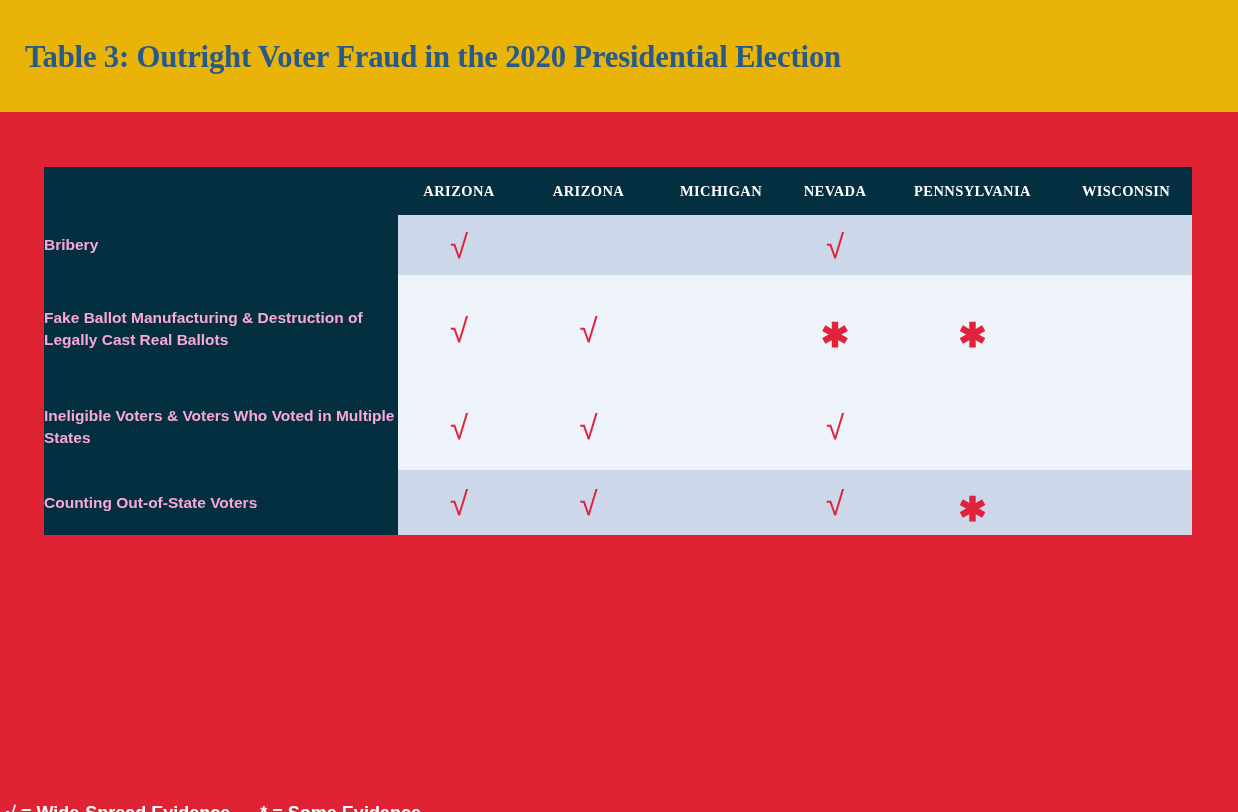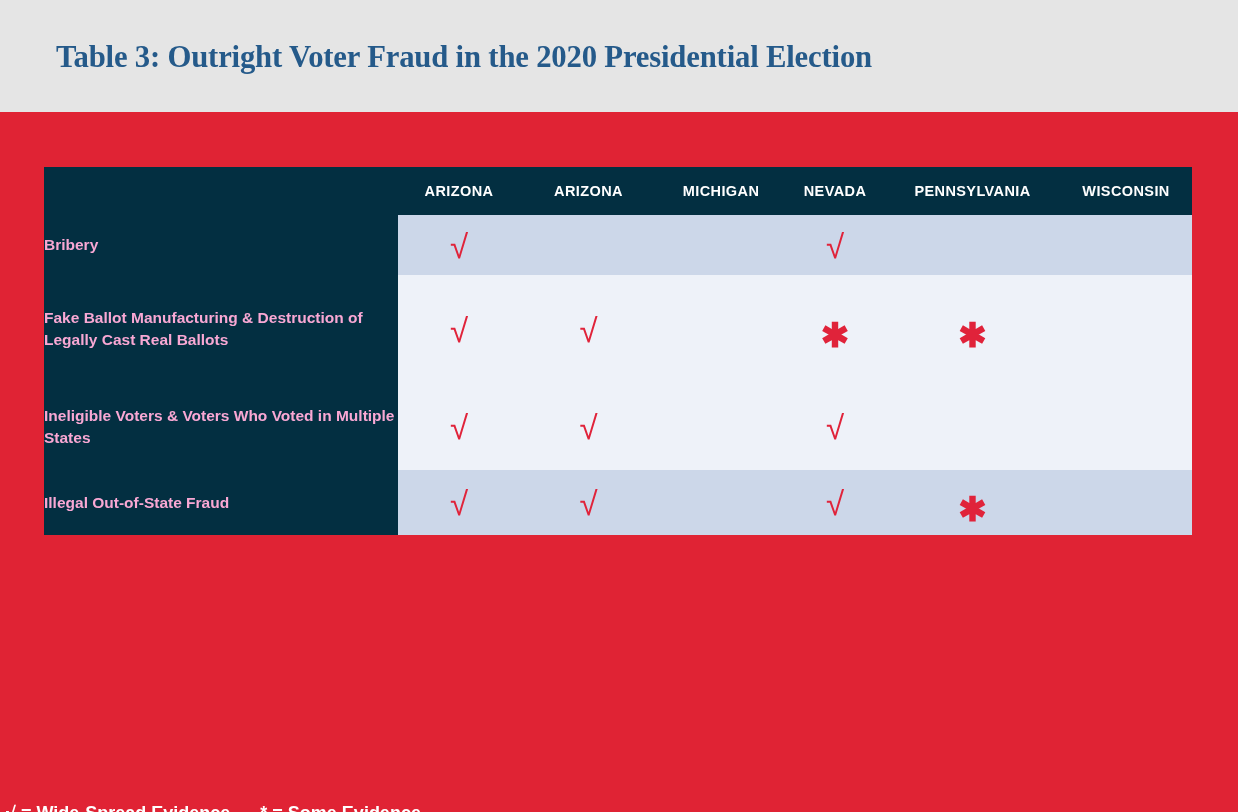--- a/index.html
+++ b/index.html
@@ -10,25 +10,25 @@
     width: 1238px;
     height: 812px;
     background: #ffffff;
     font-family: "Liberation Sans", sans-serif;
     overflow: hidden;
   }
 
   
   #title-bar {
     height: 112px;
-    background: #e5e5e5;
+    background: #eab308;
     display: flex;
     align-items: center;
     box-sizing: border-box;
-    padding-left: 56px;
+    padding-left: 25px;
   }
   #page-title {
     font-family: "Liberation Serif", "DejaVu Serif", serif;
     font-size: 32px;
     font-weight: bold;
     color: #255a8a;
     letter-spacing: -0.2px;
     transform: scaleX(0.96);
     transform-origin: left center;
     white-space: nowrap;
@@ -71,20 +71,21 @@
     background: #032f41;
     color: #ffffff;
     height: 48px;
     font-size: 14.5px;
     font-weight: bold;
     letter-spacing: 0.4px;
     text-align: center;
     vertical-align: middle;
     border-right: 1px solid #9fb3c4;
     box-sizing: border-box;
+    font-family: Liberation Serif, serif;
   }
   thead th:last-child { border-right: 0; }
   thead th.th-blank {
     border-right: 1px solid #9fb3c4;
   }
 
   
   td.row-label {
     background: #032f41;
     color: #f9a8d4;
@@ -205,21 +206,21 @@
         <tr class="r4 band-light">
           <td class="row-label">Ineligible Voters &amp; Voters Who Voted in Multiple States</td>
           <td class="mark-cell"><span class="mark check">√</span></td>
           <td class="mark-cell"><span class="mark check">√</span></td>
           <td class="mark-cell"><span class="mark empty"></span></td>
           <td class="mark-cell"><span class="mark check">√</span></td>
           <td class="mark-cell"><span class="mark empty"></span></td>
           <td class="mark-cell"><span class="mark empty"></span></td>
         </tr>
         <tr class="r7 band-dark">
-          <td class="row-label">Illegal Out-of-State Fraud</td>
+          <td class="row-label">Counting Out-of-State Voters</td>
           <td class="mark-cell"><span class="mark check">√</span></td>
           <td class="mark-cell"><span class="mark check">√</span></td>
           <td class="mark-cell"><span class="mark empty"></span></td>
           <td class="mark-cell"><span class="mark check">√</span></td>
           <td class="mark-cell"><span class="mark star">✱</span></td>
           <td class="mark-cell"><span class="mark empty"></span></td>
         </tr>
       </tbody>
   </table>
 

